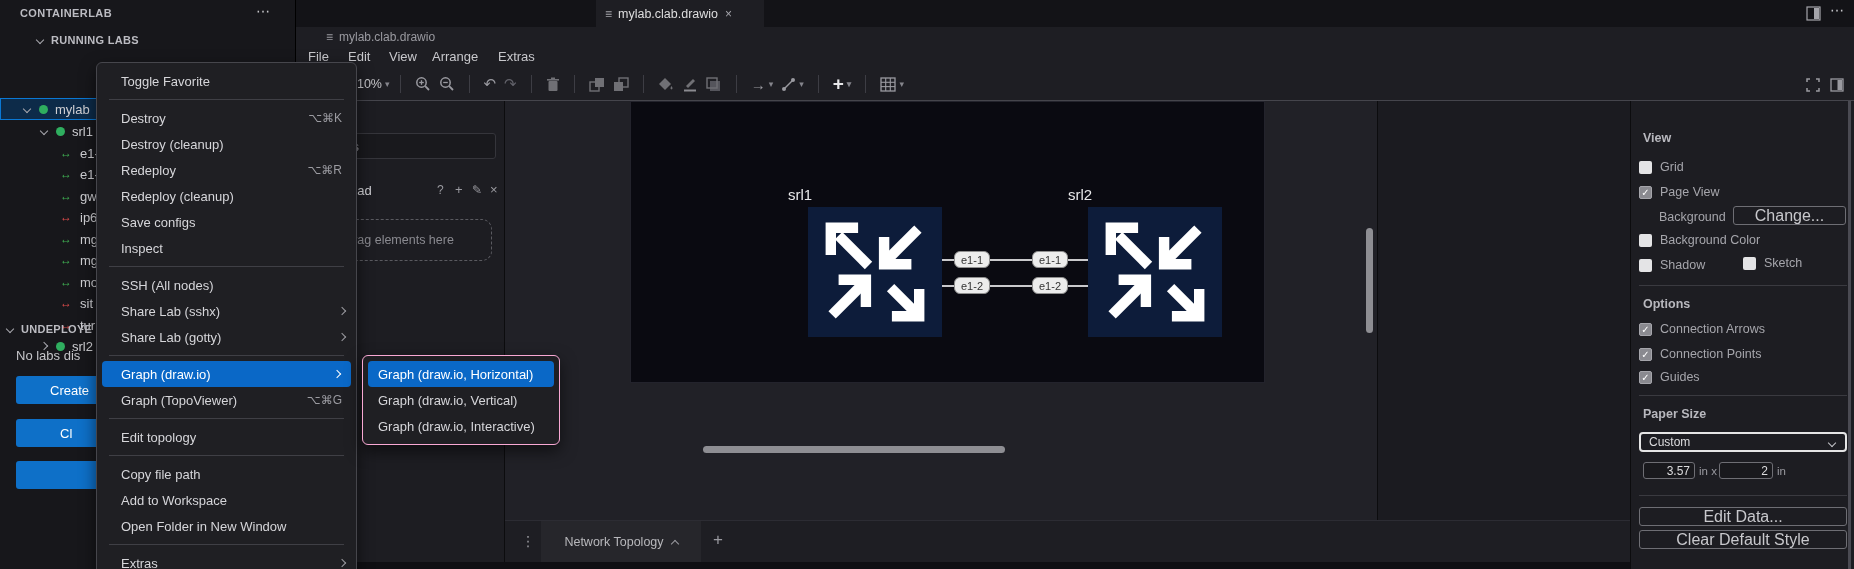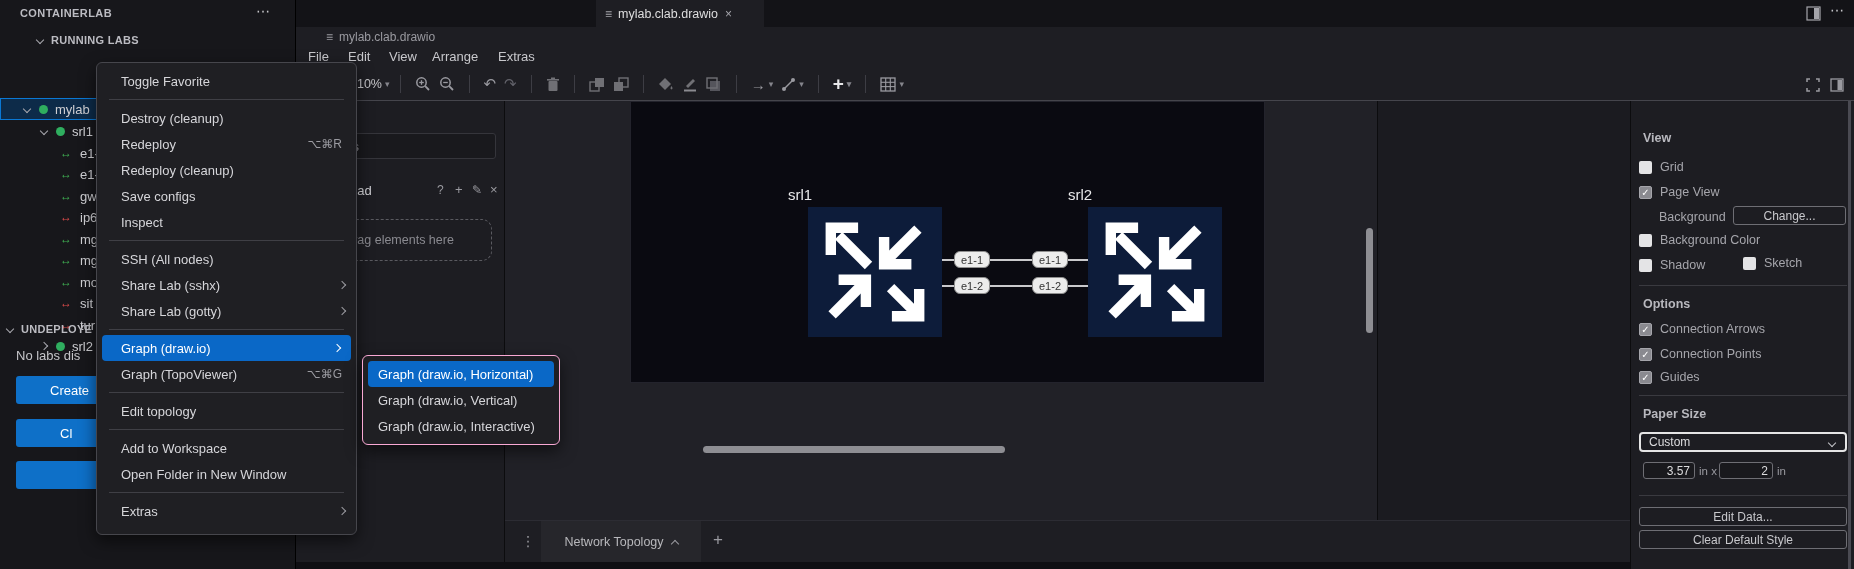--- a/index.html
+++ b/index.html
@@ -93,21 +93,21 @@
 
   
   #fpanel { left:1630px; top:101px; width:224px; height:468px; background:#1d1d22; border-left:1px solid #0c0c0e; }
   .fp-h { position:absolute; left:12px; font-size:12.5px; font-weight:bold; color:#b8b8be; }
   .fp-row { position:absolute; left:8px; display:flex; align-items:center; gap:8px; font-size:12.5px; color:#a6a6ac; }
   .cb { width:13px; height:13px; background:#e4e4e6; border-radius:2px; flex:0 0 auto; cursor:pointer;
         display:flex; align-items:center; justify-content:center; font-size:10px; color:#fff; }
   .cb.on { background:#8a8a90; border:1px solid #a5a5ab; }
   .fp-sep { position:absolute; left:8px; width:208px; height:1px; background:#3a3a40; }
   .fp-btn { position:absolute; background:transparent; border:1px solid #6e6e74; border-radius:3px; color:#c8c8cc;
-            font-size:12px; display:flex; align-items:center; justify-content:center; cursor:pointer; font-family:"Liberation Sans",sans-serif; }
+            font-size:16px; display:flex; align-items:center; justify-content:center; cursor:pointer; font-family:"Liberation Sans",sans-serif; }
   .fp-input { position:absolute; height:17px; background:#19191d; border:1px solid #6e6e74; border-radius:3px; color:#dcdcde;
               font-size:12px; text-align:right; padding-right:4px; font-family:"Liberation Sans",sans-serif; }
   .fp-unit { position:absolute; font-size:11.5px; color:#9a9aa0; }
   #fp-select { position:absolute; left:8px; top:331px; width:208px; height:20px; border:2px solid #e5e5e5; border-radius:4px;
                display:flex; align-items:center; padding:0 8px; font-size:12px; color:#dcdcde; cursor:pointer; }
   #fp-scroll { position:absolute; right:3px; top:0; width:3px; height:468px; background:#4a4a52; }
 </style>
 </head>
 <body>
 
@@ -474,20 +474,24 @@
 
     <div id="fp-scroll"></div>
   </div>
 
   <div id="ctxmenu" class="abs">
     <div class="mi">
         <span>Toggle Favorite</span>
       </div>
     <div class="msep"></div>
     <div class="mi">
+        <span>Destroy</span>
+        <span class="sc">⌥⌘K</span>
+      </div>
+    <div class="mi">
         <span>Destroy (cleanup)</span>
       </div>
     <div class="mi">
         <span>Redeploy</span>
         <span class="sc">⌥⌘R</span>
       </div>
     <div class="mi">
         <span>Redeploy (cleanup)</span>
       </div>
     <div class="mi">
@@ -516,20 +520,23 @@
     <div class="mi">
         <span>Graph (TopoViewer)</span>
         <span class="sc">⌥⌘G</span>
       </div>
     <div class="msep"></div>
     <div class="mi">
         <span>Edit topology</span>
       </div>
     <div class="msep"></div>
     <div class="mi">
+        <span>Copy file path</span>
+      </div>
+    <div class="mi">
         <span>Add to Workspace</span>
       </div>
     <div class="mi">
         <span>Open Folder in New Window</span>
       </div>
     <div class="msep"></div>
     <div class="mi">
         <span>Extras</span>
         <span class="sub chev right" style="border-color:#9b9ba1;"></span>
       </div>

